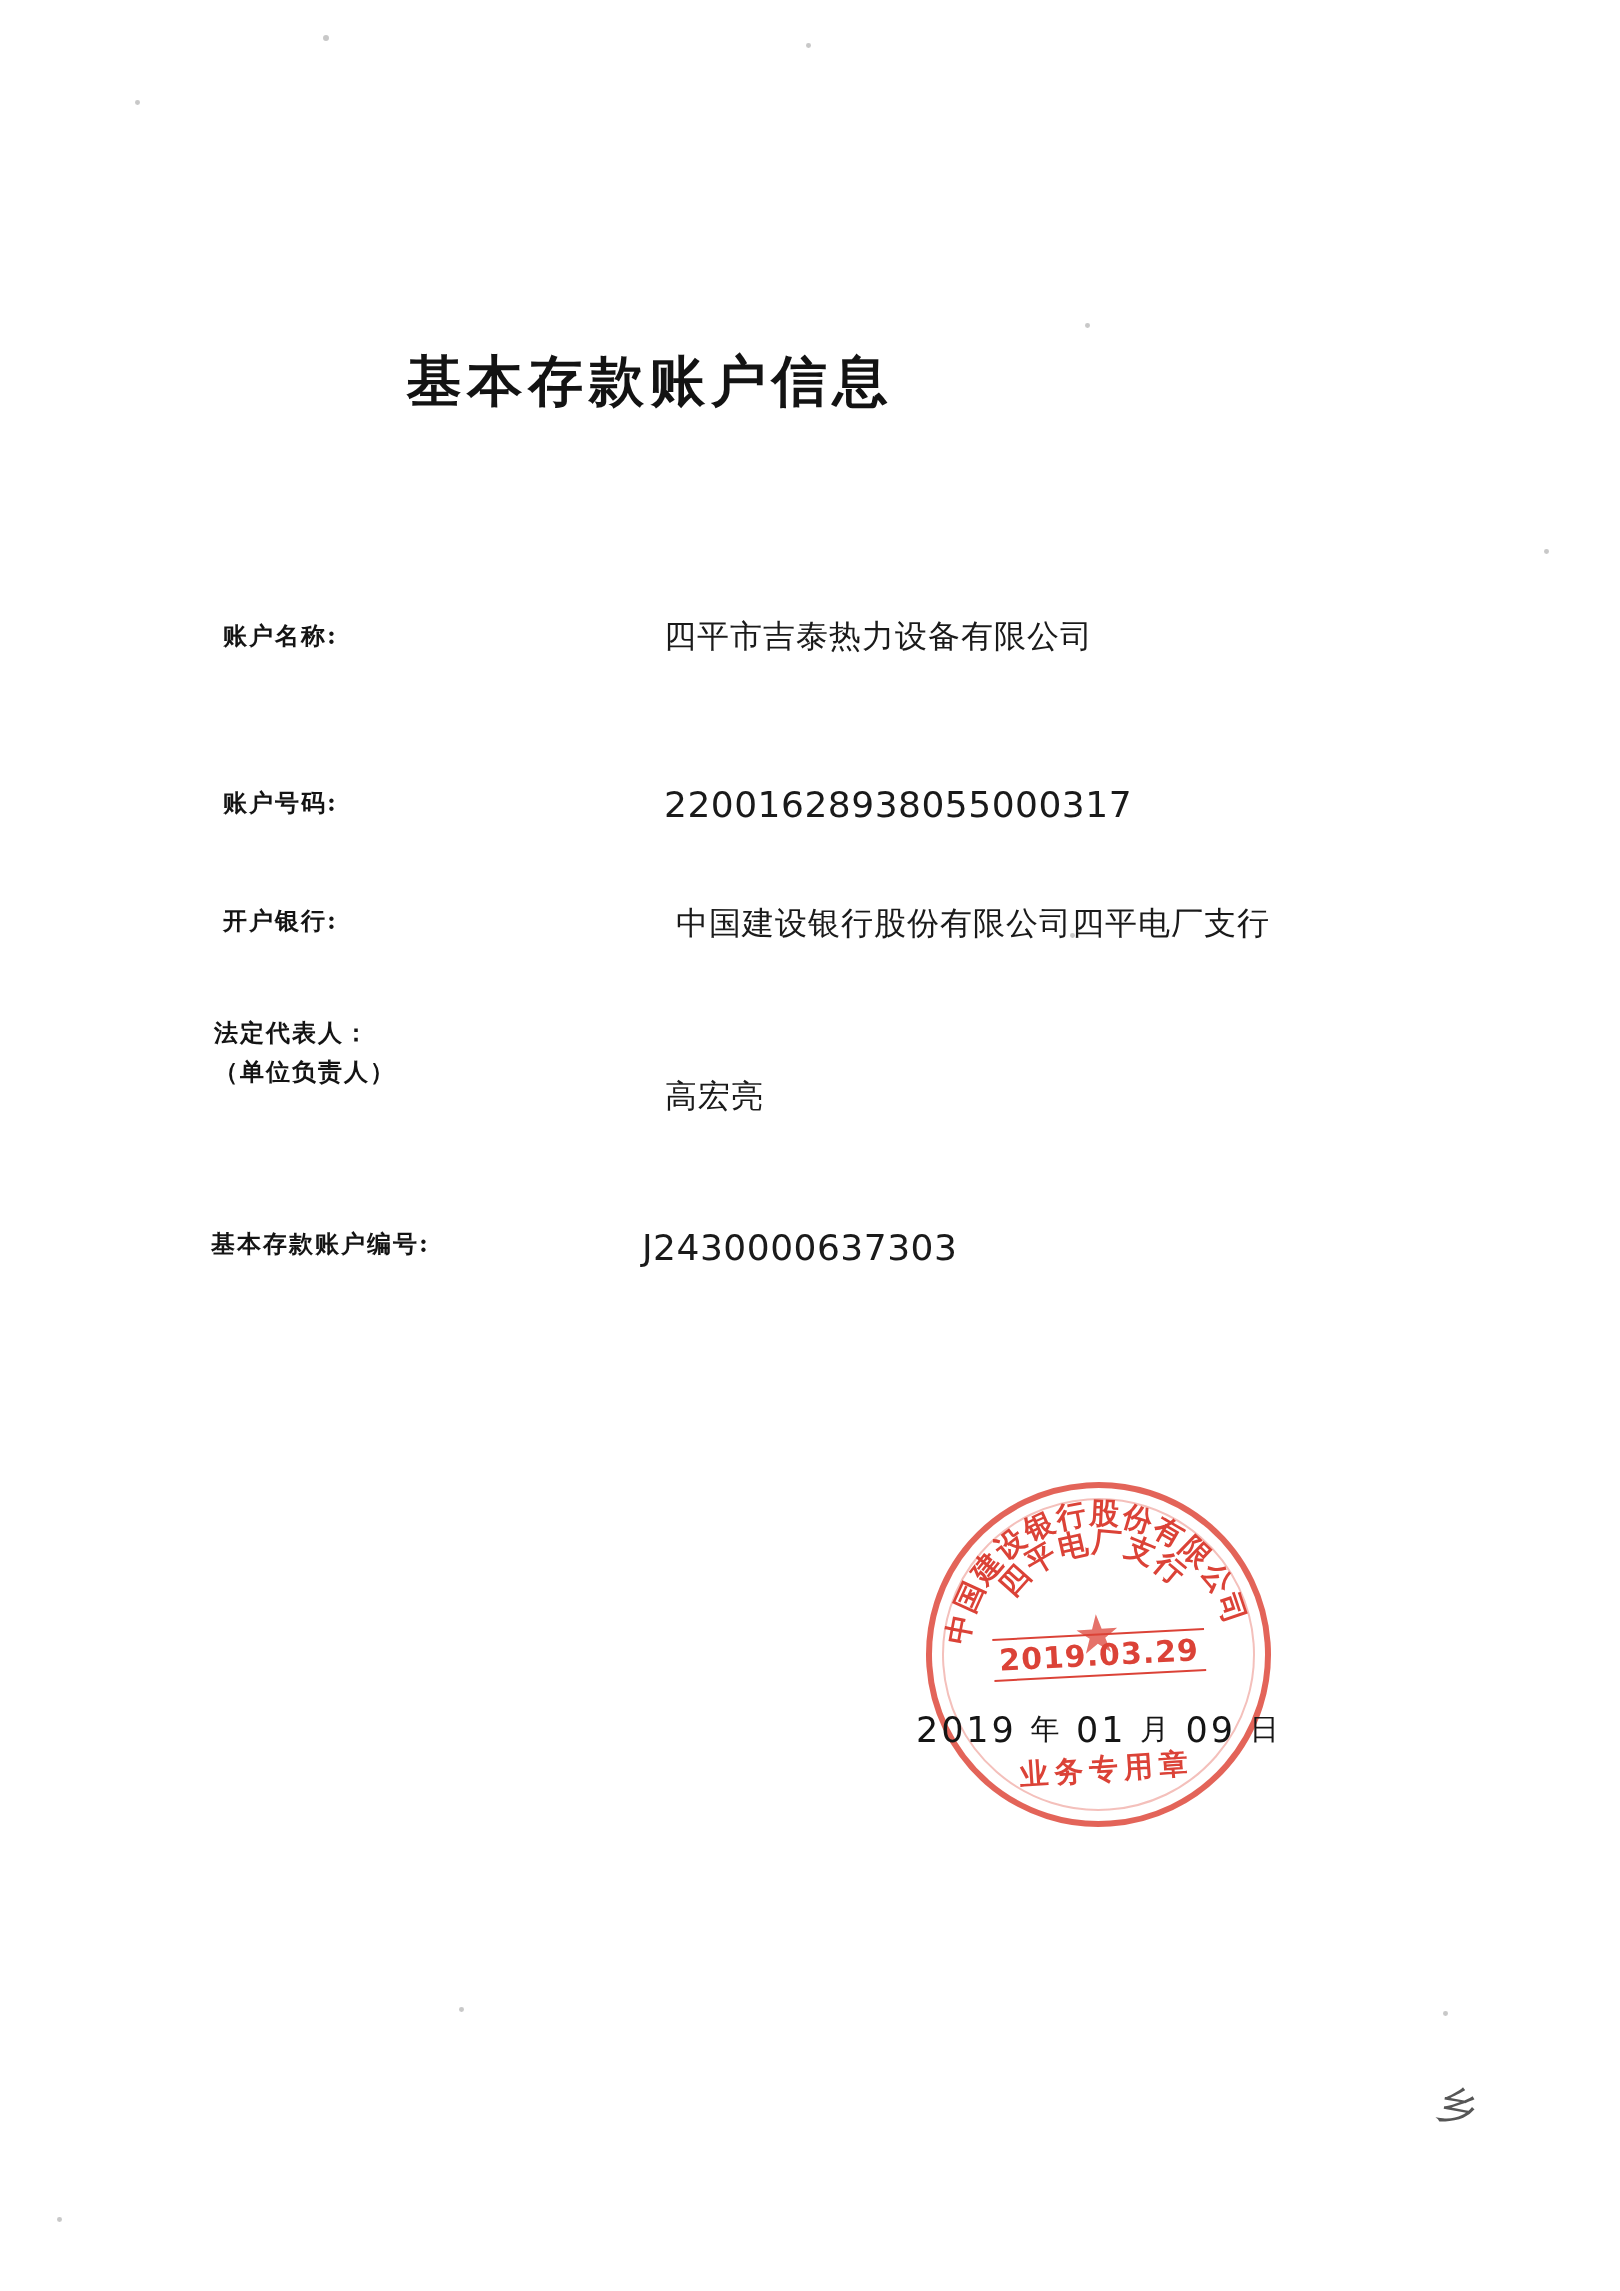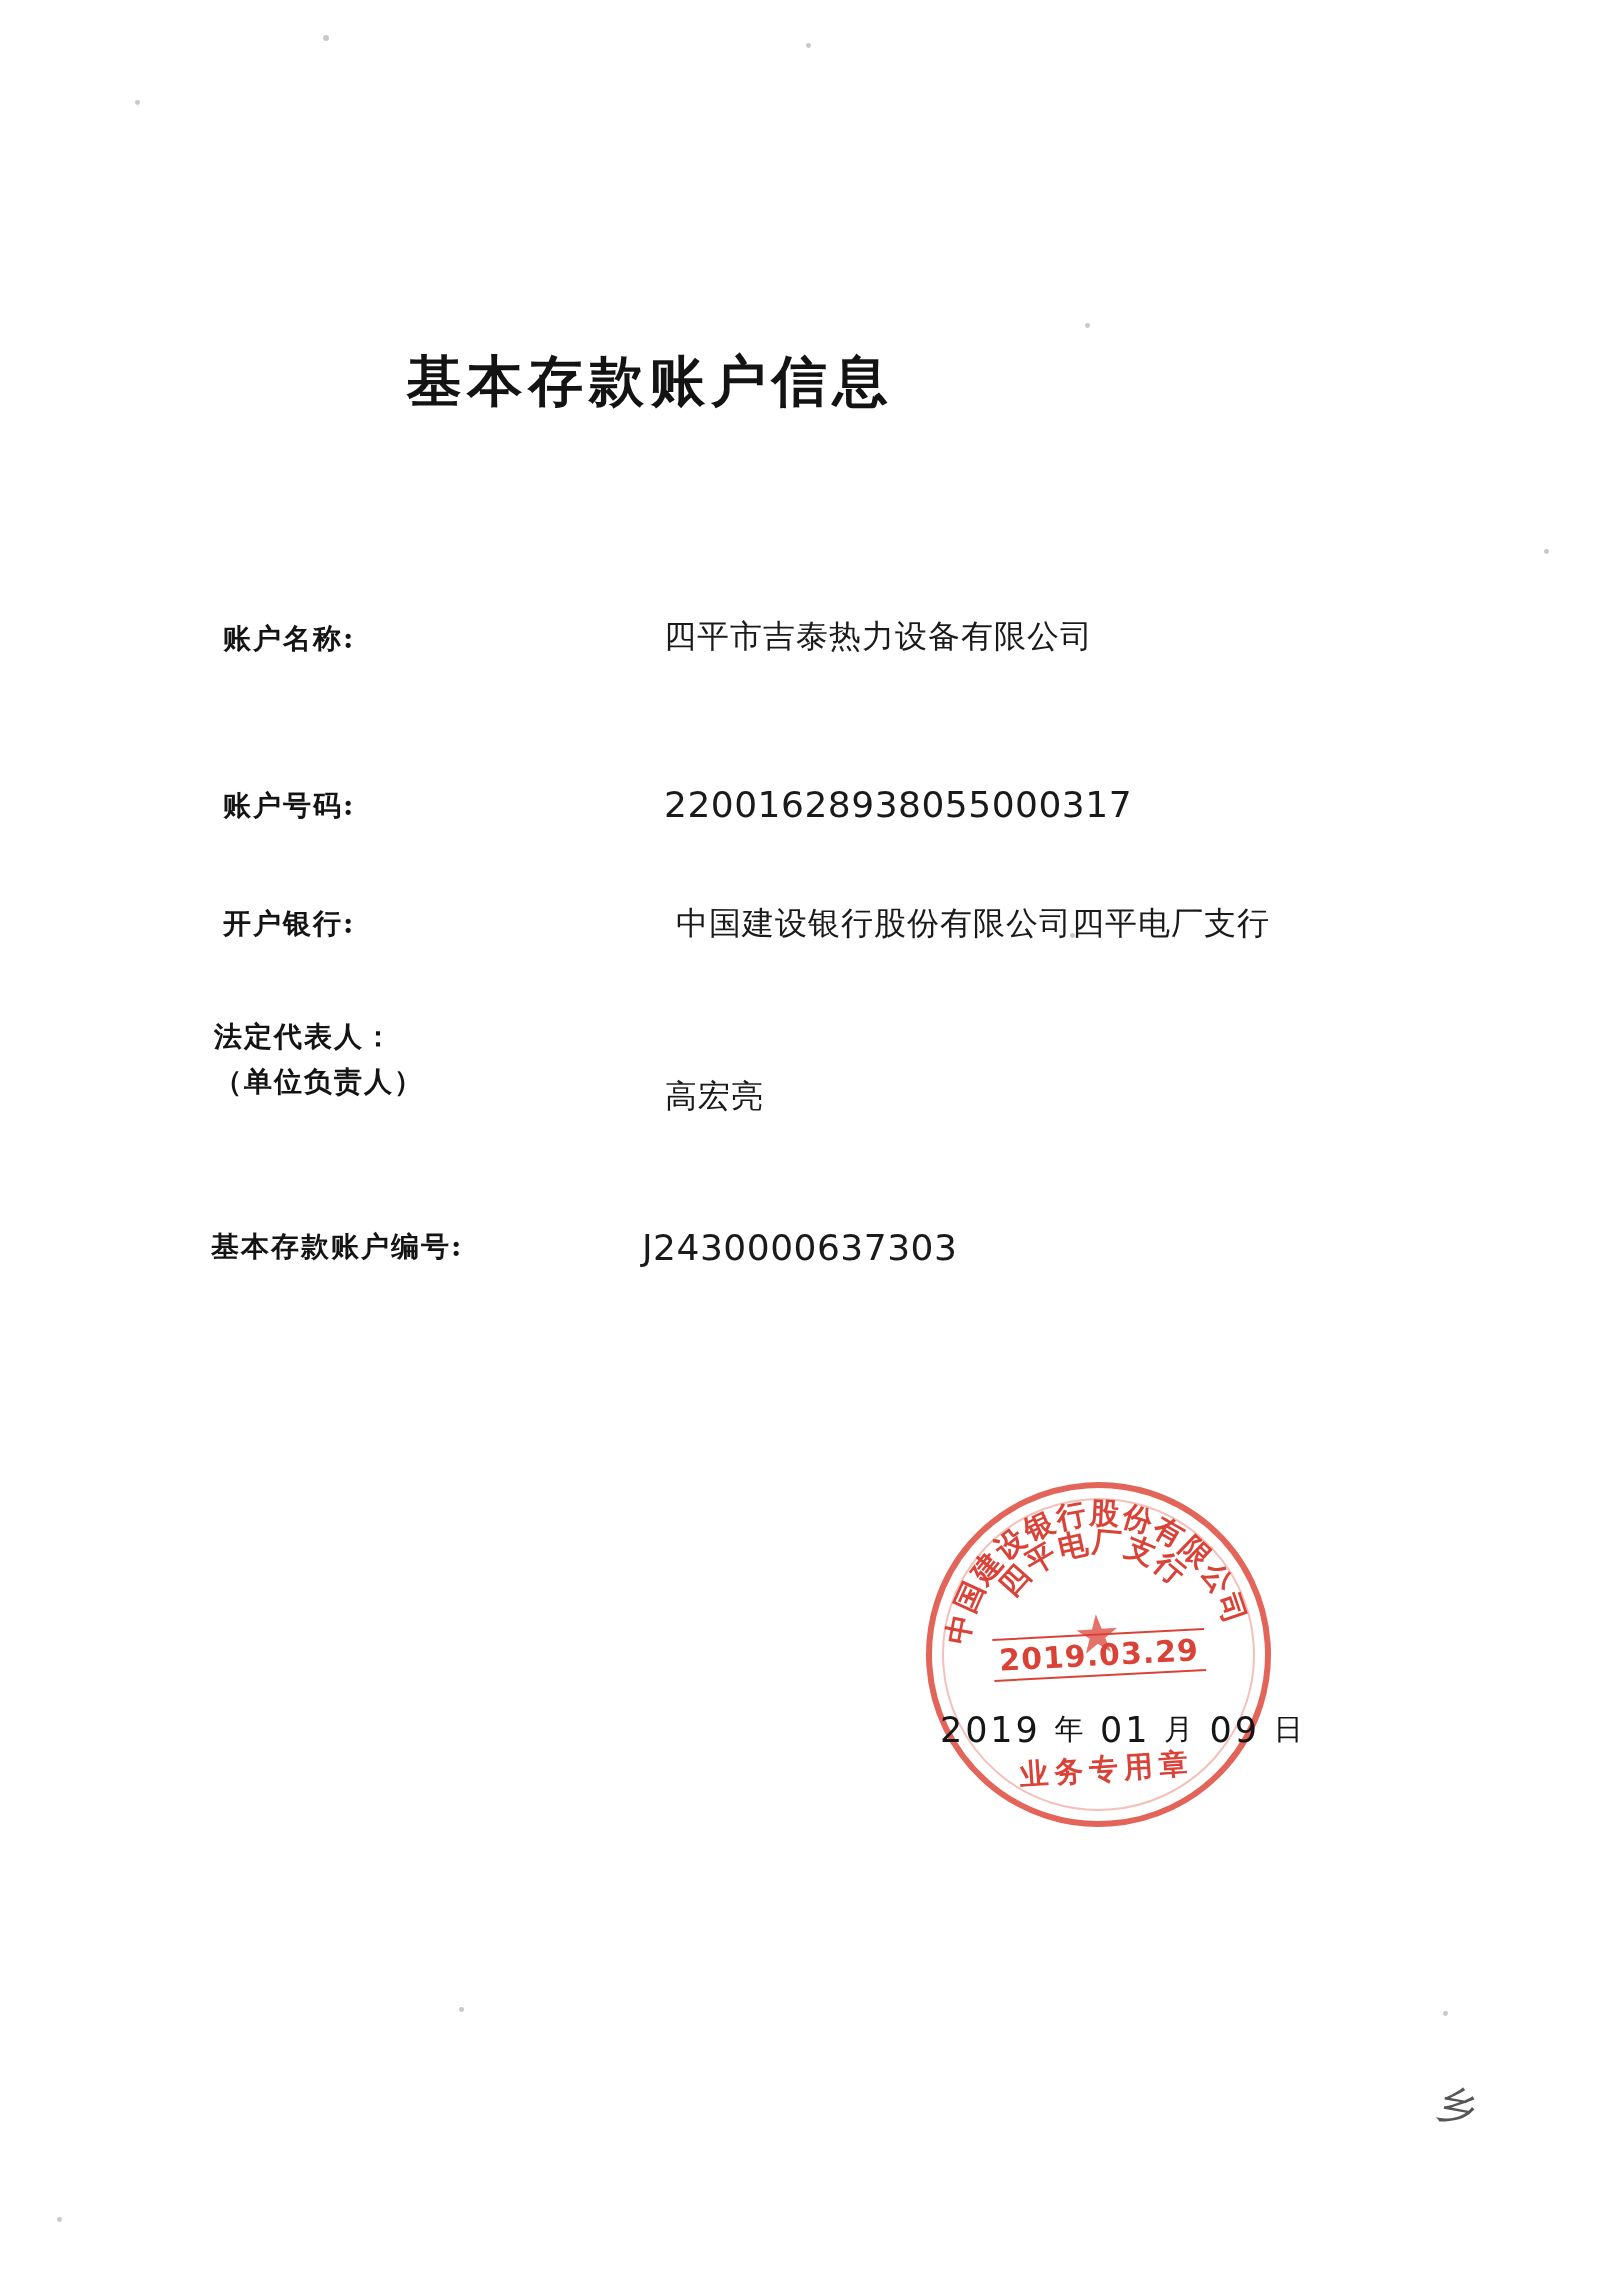--- a/index.html
+++ b/index.html
@@ -42,21 +42,21 @@
     color: #131313;
   }
 
   .field {
     position: absolute;
     display: flex;
     align-items: flex-start;
   }
   .field-label {
     font-family: "DejaVu Serif", "Liberation Serif", serif;
-    font-size: 28px;
+    font-size: 24px;
     font-weight: 700;
     color: #141414;
     letter-spacing: 2px;
     white-space: pre-line;
     line-height: 1.55;
   }
   .field-value {
     font-family: "DejaVu Sans", "Liberation Sans", sans-serif;
     font-size: 32px;
     font-weight: 400;
@@ -91,21 +91,20 @@
     position: absolute;
     top: 1710px;
     left: 916px;
     font-family: "DejaVu Sans", "Liberation Sans", sans-serif;
     font-size: 35px;
     color: #151515;
     letter-spacing: 2.9px;
     display: flex;
     align-items: flex-start;
     gap: 13.7px;
-    margin-left: 24px;
   }
   .date-line .cn {
     font-family: "DejaVu Serif", "Liberation Serif", serif;
     font-size: 29px;
   }
 
   
   .seal {
     position: absolute;
     top: 1482px;

